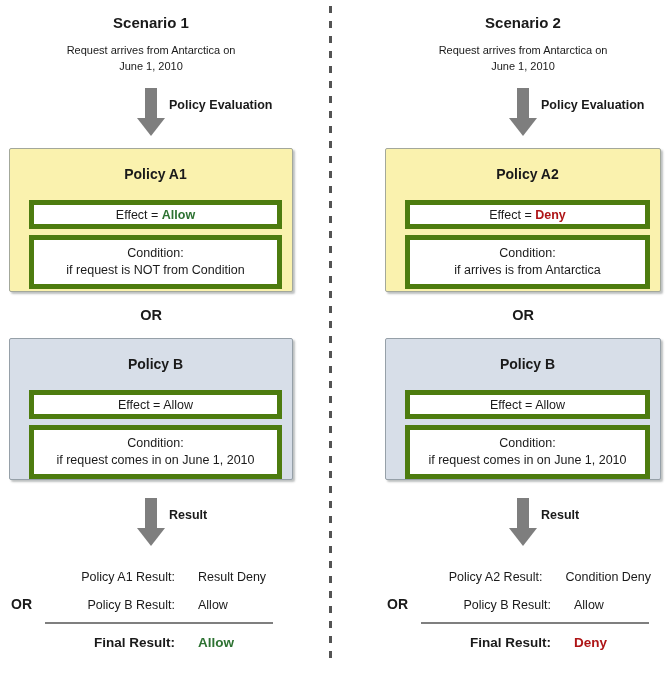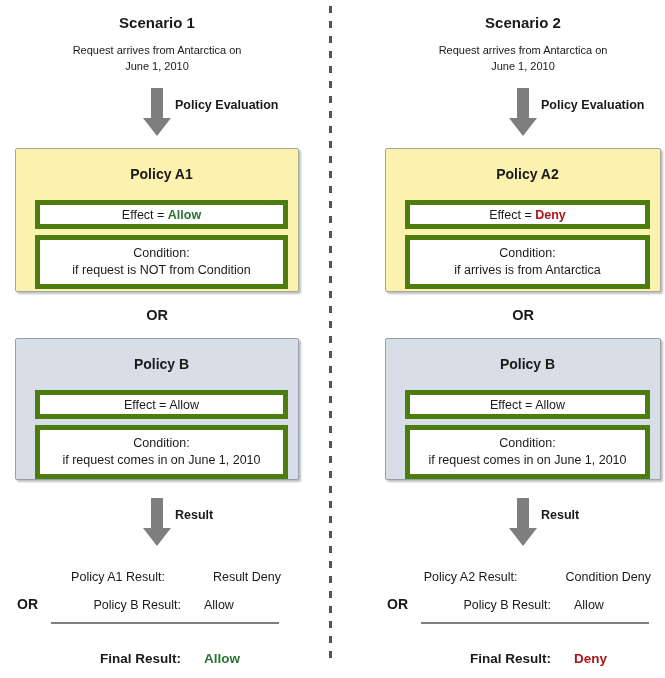--- a/index.html
+++ b/index.html
@@ -14,21 +14,21 @@
   }
   .divider {
     position: absolute;
     left: 329px;
     top: 6px;
     height: 660px;
     width: 3px;
     background: repeating-linear-gradient(to bottom, #545454 0 7px, transparent 7px 15px);
   }
   .column { position: absolute; top: 0; text-align: center; }
-  .col-left  { left: 15px;   width: 284px; }
+  .col-left  { left: 9px;   width: 284px; }
   .col-right { left: 385px; width: 276px; }
 
   .scenario-title { font-size: 15px; font-weight: bold; margin-top: 14px; }
   .request-text   { font-size: 11px; line-height: 16px; margin-top: 11px; }
 
   .arrow-wrap { position: relative; height: 48px; margin-top: 14px; }
   .arrow { position: absolute; left: 50%; transform: translateX(-50%); top: 0; }
   .arrow-shaft { width: 12px; height: 30px; background: #7e7e7e; margin: 0 auto; }
   .arrow-head {
     width: 0; height: 0;
@@ -65,26 +65,26 @@
   .inner-condition { height: 54px; margin-top: 6px; line-height: 17px; }
   .effect-value { font-weight: bold; }
 
   .or-heading { font-size: 14.5px; font-weight: bold; margin-top: 15px; line-height: 16px; }
 
   .results {
     width: 230px; margin-left: 36px; margin-top: 24px;
     position: relative; font-size: 12.5px; text-align: left;
   }
   .r-row { display: flex; margin-top: 13px; position: relative; line-height: 15px; }
-  .r-row.first { margin-top: 8px; gap: 25px; }
+  .r-row.first { margin-top: 8px; }
   .r-label { width: 130px; text-align: right; }
   .r-value { margin-left: 23px; white-space: nowrap; }
   .r-or { position: absolute; left: -34px; top: -1px; font-weight: bold; font-size: 14px; }
   .r-line { border-top: 2px solid #7f7f7f; margin-top: 9px; width: 228px; }
-  .r-row.final { margin-top: 27px; }
+  .r-row.final { margin-top: 11px; }
   .r-row.final .r-label, .r-row.final .r-value { font-weight: bold; font-size: 13.5px; }
 </style>
 </head>
 <body>
 
 <div class="canvas">
 
   <div class="divider"></div>
 
   <div class="column col-left">

